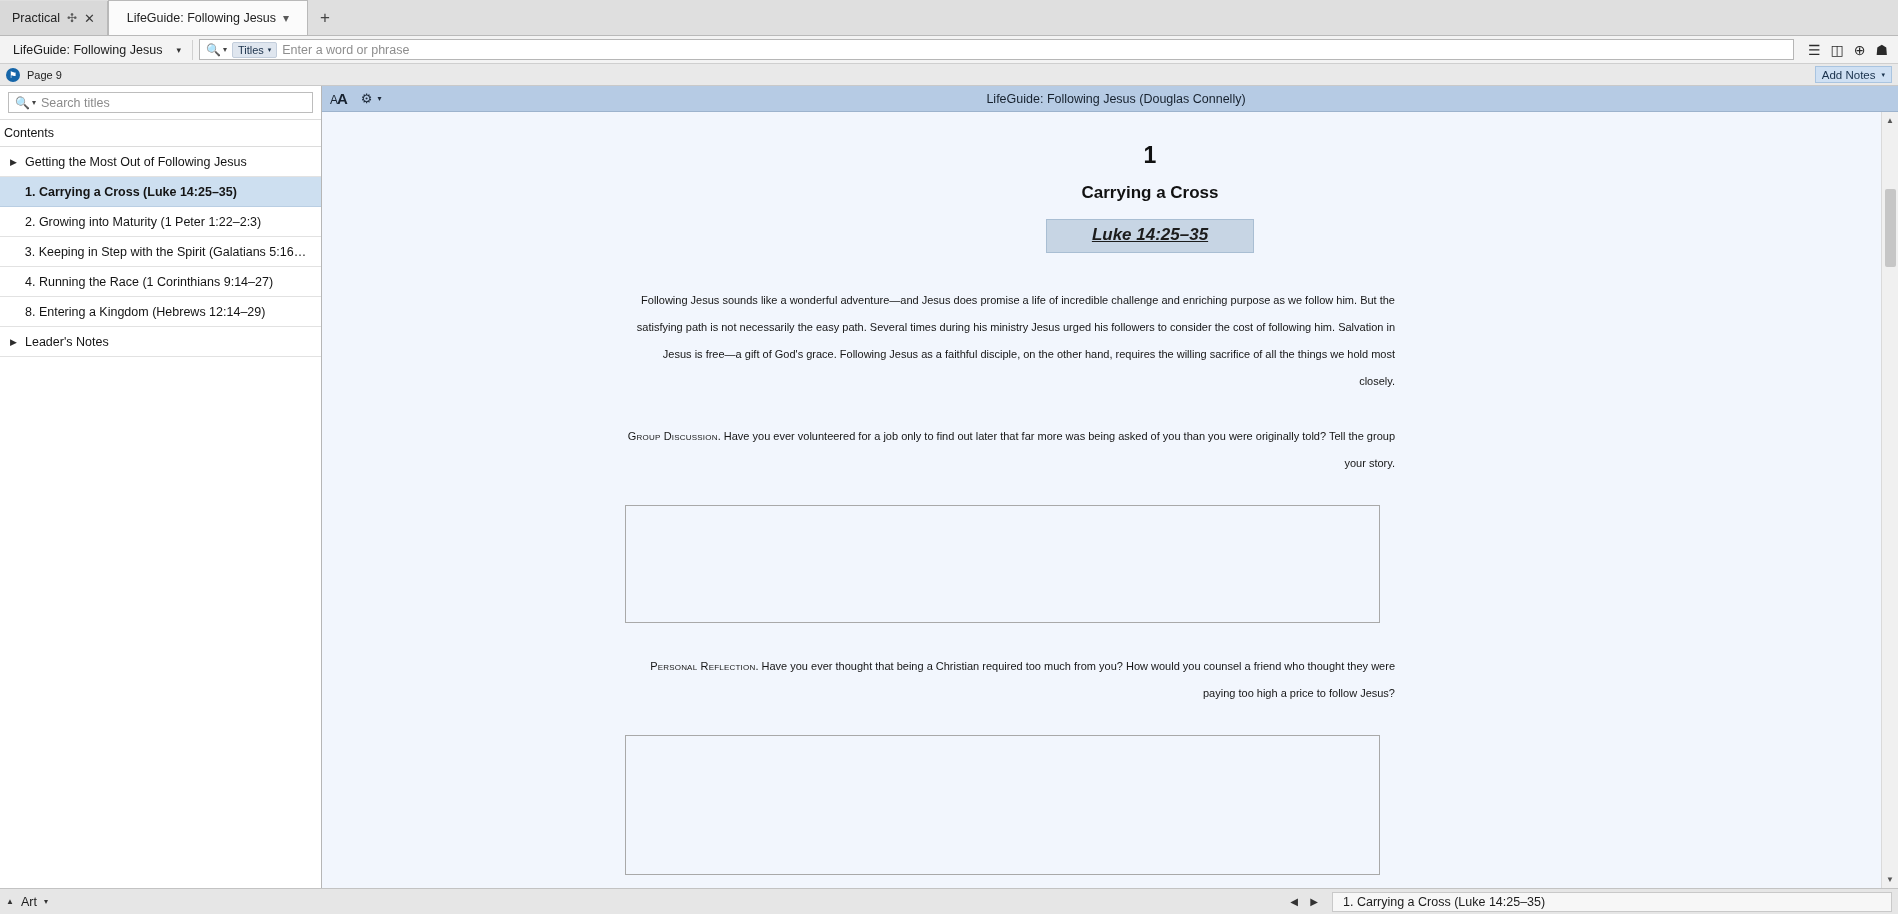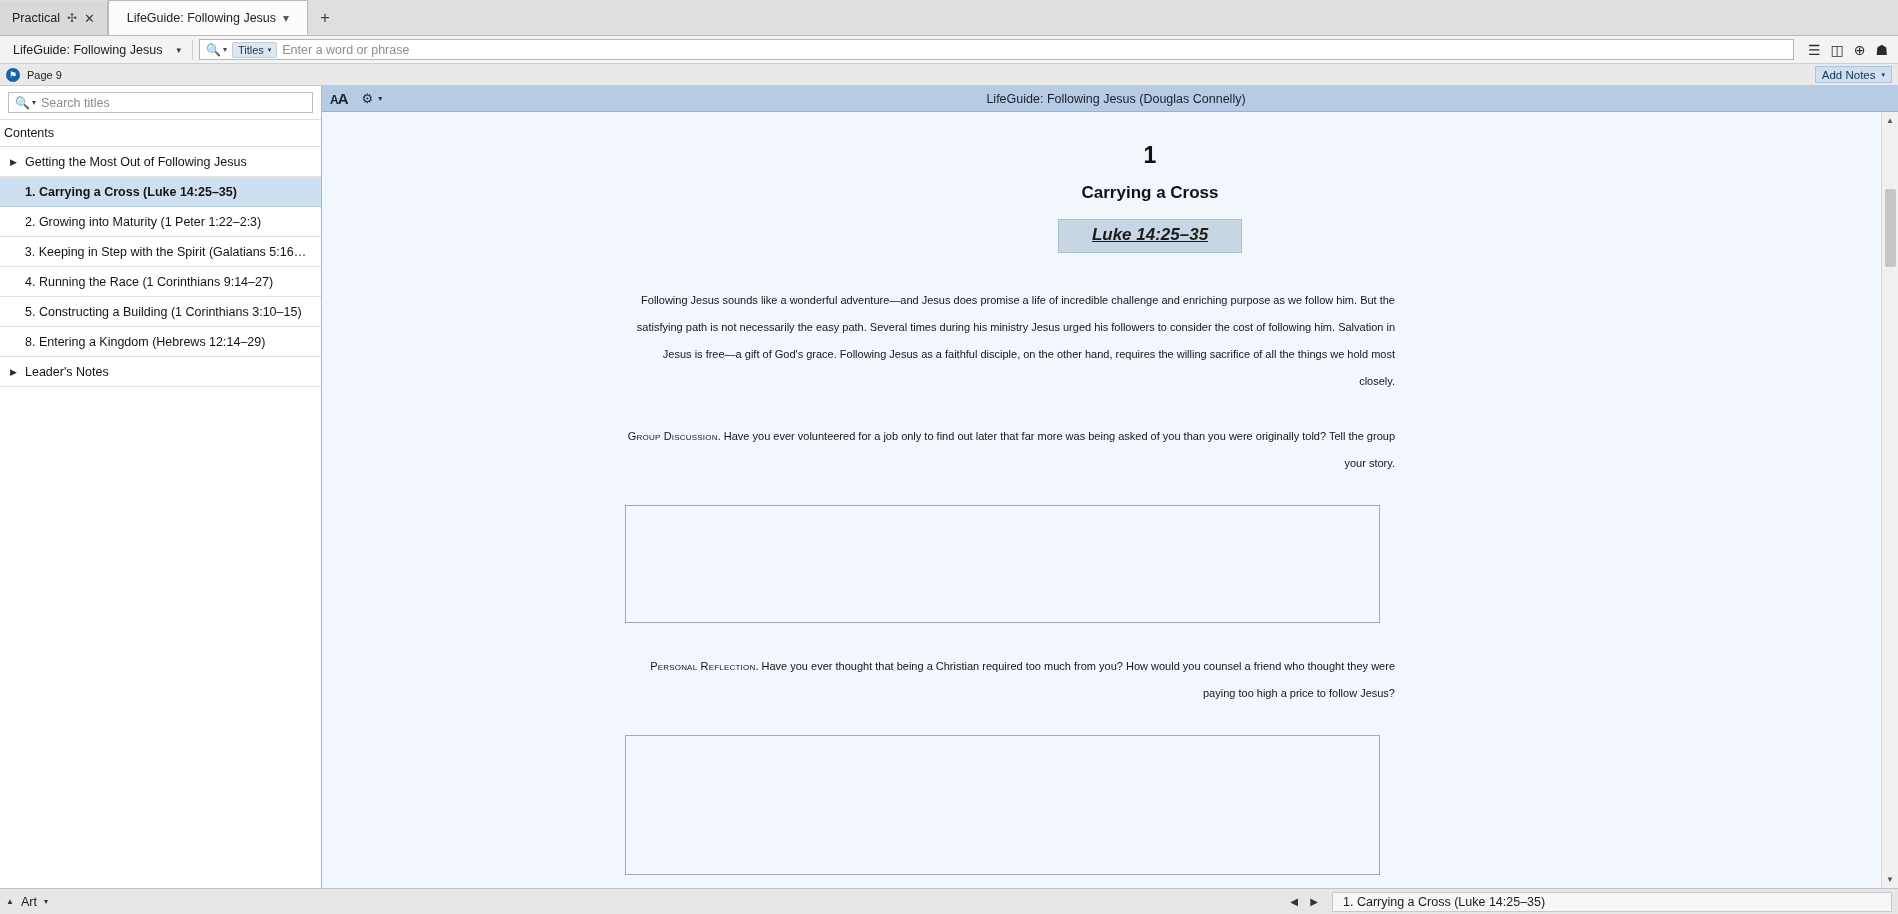--- a/index.html
+++ b/index.html
@@ -195,21 +195,21 @@
     height: 26px;
     background: #b6cbe4;
     border-bottom: 1px solid #9db3cd;
     display: flex;
     align-items: center;
     padding: 0 8px;
     gap: 14px;
     position: relative;
   }
   .rh-left { display: flex; align-items: center; gap: 14px; }
-  .aa { font-size: 12px; color: #16212e; letter-spacing: -1px; font-weight: bold; }
+  .aa { font-size: 12px; color: #16212e; letter-spacing: -1px; }
   .aa b { font-size: 15px; }
   .gear { font-size: 13px; color: #1d2a3a; }
   .gear-caret { font-size: 8px; color: #1d2a3a; margin-left: -9px; }
   .rh-title {
     position: absolute; left: 12px; right: 0;
     text-align: center;
     font-size: 12.5px;
     color: #16212e;
     pointer-events: none;
   }
@@ -233,21 +233,21 @@
     font-family: "Liberation Sans", sans-serif;
   }
   .chap-title {
     text-align: center;
     font-size: 17px;
     font-weight: bold;
     color: #111;
     margin: 0 0 16px 0;
   }
   .ref-box {
-    width: 184px;
+    width: 208px;
     margin: 0 auto 34px auto;
     background: #c7d5e4;
     border: 1px solid #a9bed3;
     text-align: center;
     padding: 5px 0 7px 0;
   }
   .ref-box a {
     font-size: 17px;
     font-style: italic;
     font-weight: bold;
@@ -416,24 +416,20 @@
       <div class="toc-item">
         <span class="arrow"></span>
         <span class="lbl">3. Keeping in Step with the Spirit (Galatians 5:16–26)</span>
       </div>
 
       <div class="toc-item">
         <span class="arrow"></span>
         <span class="lbl">4. Running the Race (1 Corinthians 9:14–27)</span>
       </div>
 
-      <div class="toc-item">
-        <span class="arrow"></span>
-        <span class="lbl">5. Constructing a Building (1 Corinthians 3:10–15)</span>
-      </div>
 
 
 
       <div class="toc-item">
         <span class="arrow"></span>
         <span class="lbl">8. Entering a Kingdom (Hebrews 12:14–29)</span>
       </div>
 
       <div class="toc-item">
         <span class="arrow">▶</span>

